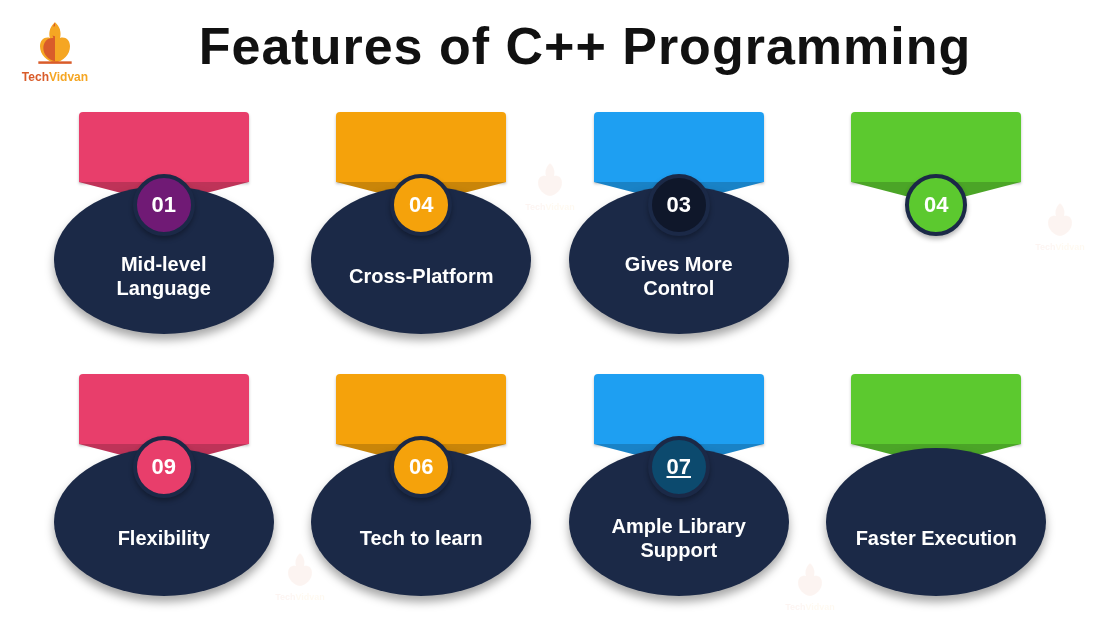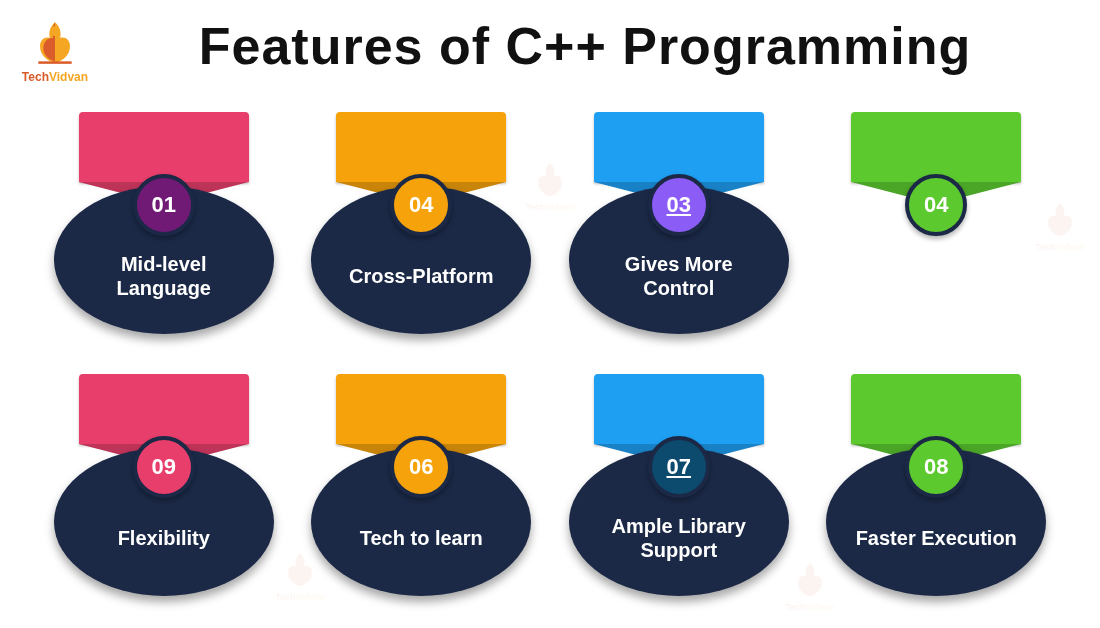--- a/index.html
+++ b/index.html
@@ -156,21 +156,21 @@
       <div class="oval">
         <div class="feature-label">Cross-Platform</div>
       </div>
       <div class="num-circle" style="background: rgb(245, 162, 11);">04</div>
     </div>
     <div class="card">
       <div class="ribbon" style="background: rgb(30, 159, 242);"></div>
       <div class="oval">
         <div class="feature-label">Gives More Control</div>
       </div>
-      <div class="num-circle" style="background: #8b5cf6; text-decoration: underline;">03</div>
+      <div class="num-circle" style="background: #0f172a;">03</div>
     </div>
     <div class="card">
       <div class="ribbon" style="background: rgb(92, 201, 47);"></div>
       <div class="num-circle" style="background: rgb(92, 201, 47);">04</div>
     </div>
     <div class="card">
       <div class="ribbon" style="background: rgb(232, 62, 107);"></div>
       <div class="oval">
         <div class="feature-label">Flexibility</div>
       </div>
@@ -188,21 +188,20 @@
       <div class="oval">
         <div class="feature-label">Ample Library Support</div>
       </div>
       <div class="num-circle" style="background: #0c4a6e; text-decoration: underline;">07</div>
     </div>
     <div class="card">
       <div class="ribbon" style="background: rgb(92, 201, 47);"></div>
       <div class="oval">
         <div class="feature-label">Faster Execution</div>
       </div>
-      <div class="num-circle" style="background: rgb(92, 201, 47);">08</div>
     </div>
   </div>
 
 <div class="watermark" style="top:160px; left:520px;">
   <svg viewBox="0 0 60 60">
       <path d="M30 5 C24 10 22 18 24 24 C18 22 12 26 12 34 C12 44 20 52 30 54 C40 52 48 44 48 34 C48 26 42 22 36 24 C38 18 36 10 30 5 Z" fill="#d95c2a"></path>
     </svg>
   <div class="logo-text"><span class="tech">Tech</span><span class="vidvan">Vidvan</span></div>
 </div>
 <div class="watermark" style="top:200px; left:1030px;">

